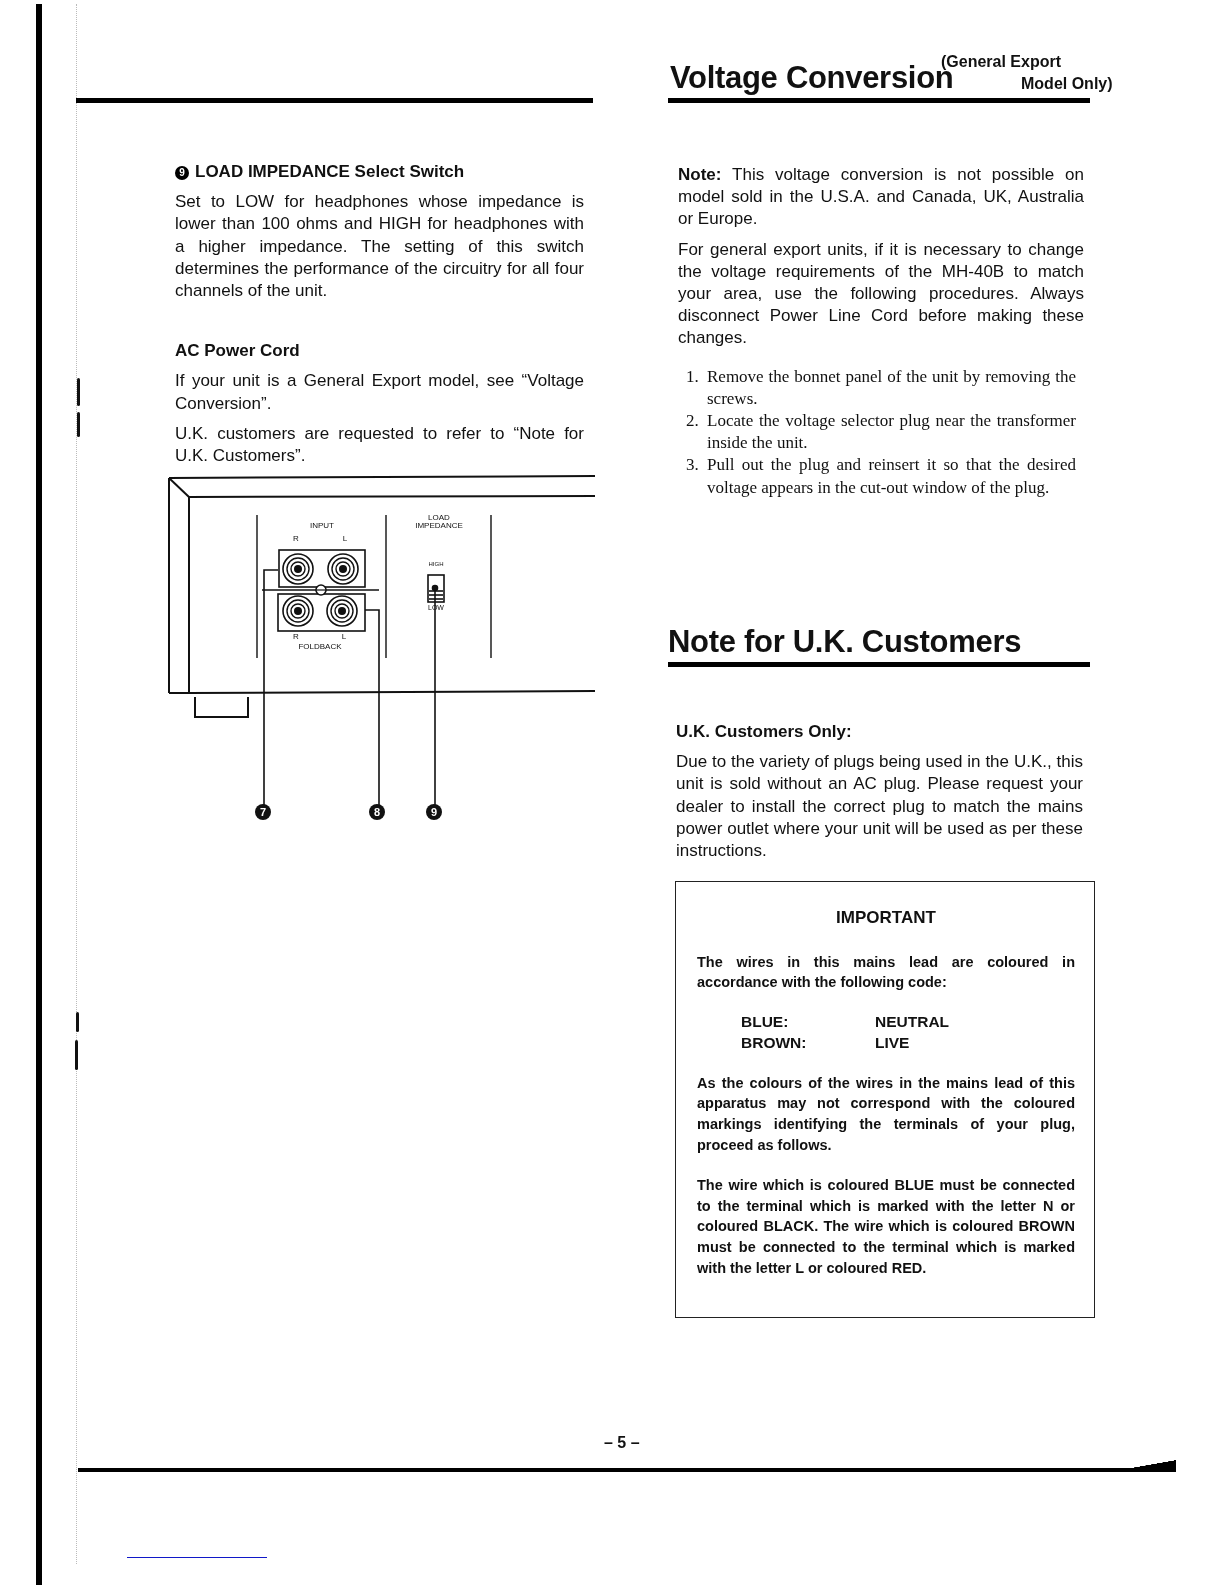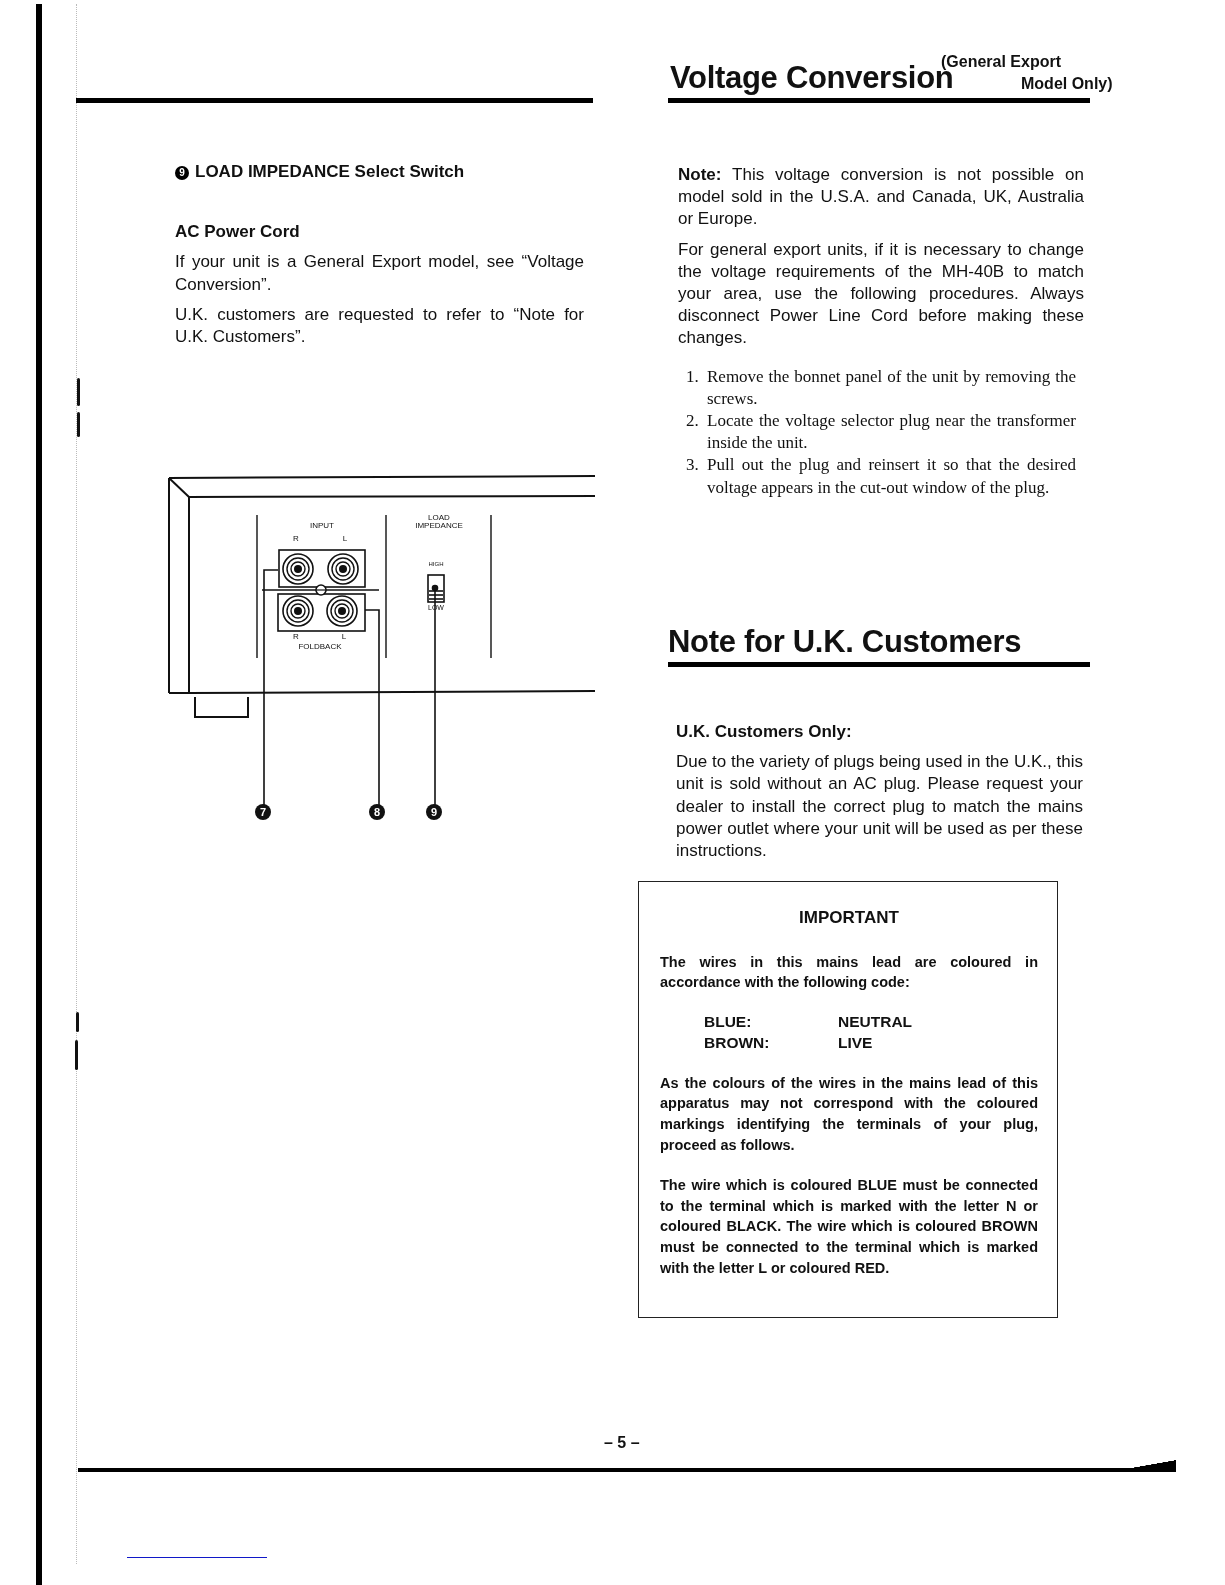--- a/index.html
+++ b/index.html
@@ -38,21 +38,21 @@
   .num-bullet { display: inline-block; width: 14px; height: 14px; border-radius: 50%;
     background: #000; color: #fff; font-size: 10px; line-height: 14px; text-align: center;
     vertical-align: 1px; margin-right: 6px; font-weight: bold; }
 
   ol.steps { list-style: none; margin: 16px; padding: 0; font-family: Liberation Serif, serif; }
   ol.steps li { padding-left: 21px; text-indent: -21px; }
   ol.steps .n { display: inline-block; width: 21px; text-indent: 0; }
 
   .uk-col { left: 668px; top: 713px; width: 423px; }
 
-  .important-box { left: 638px; top: 881px; width: 420px; height: 437px;
+  .important-box { left: 675px; top: 881px; width: 420px; height: 437px;
     border: 1px solid #222; box-sizing: border-box; }
   .imp-inner { position: absolute; left: 21px; top: 0; width: 378px;
     font-size: 14.5px; line-height: 20.6px; font-weight: bold; text-align: justify; }
   .imp-inner p { margin: 0; }
   .imp-title { text-align: center; font-size: 17px; margin-top: 26px !important; margin-bottom: 23px !important; }
   .code-table { margin: 18px 0 20px 44px; border-collapse: collapse; font-size: 15.5px; }
   .code-table td { padding: 0; line-height: 21px; margin-left: 12px; }
   .code-table td.k { width: 134px; }
   .imp-p2 { margin-bottom: 20px !important; }
 
@@ -79,20 +79,21 @@
 <div class="abs rule rule-right-top"></div>
 
 <div class="abs heading-big vc-title">Voltage Conversion</div>
 <div class="abs vc-sub vc-sub1">(General Export</div>
 <div class="abs vc-sub vc-sub2">Model Only)</div>
 
 <div class="abs col left-col">
   <p class="b">
     <span class="num-bullet">9</span><span>LOAD IMPEDANCE Select Switch</span>
   </p>
+  <p>Set to LOW for headphones whose impedance is lower than 100 ohms and HIGH for headphones with a higher impedance. The setting of this switch determines the performance of the circuitry for all four channels of the unit.</p>
   <div class="gap"></div>
   <p class="b">AC Power Cord</p>
   <p>If your unit is a General Export model, see “Voltage Conversion”.</p>
   <p>U.K. customers are requested to refer to “Note for U.K. Customers”.</p>
 </div>
 
 <div class="abs diagram">
   <svg viewBox="0 0 430 365" xmlns="http://www.w3.org/2000/svg">
 
     <g stroke="#111" fill="none" stroke-width="2">

